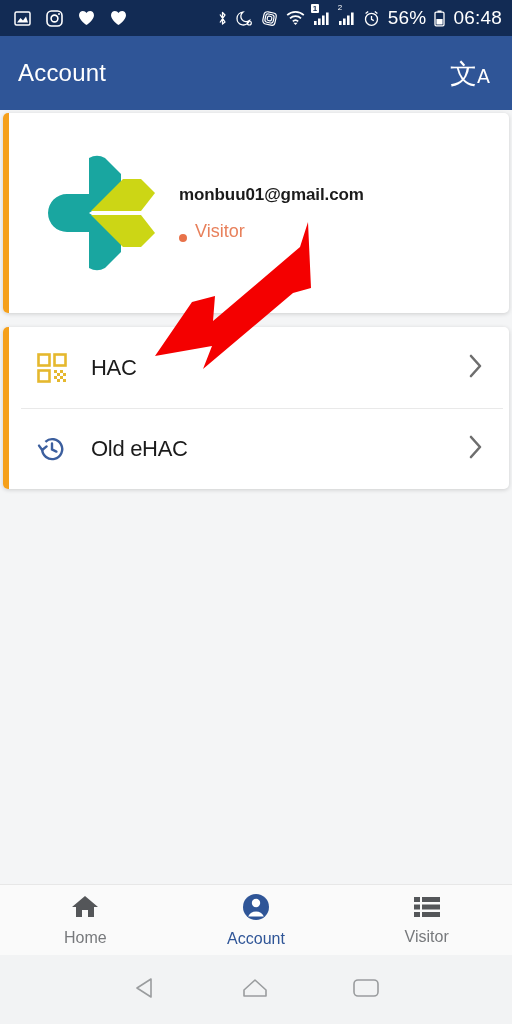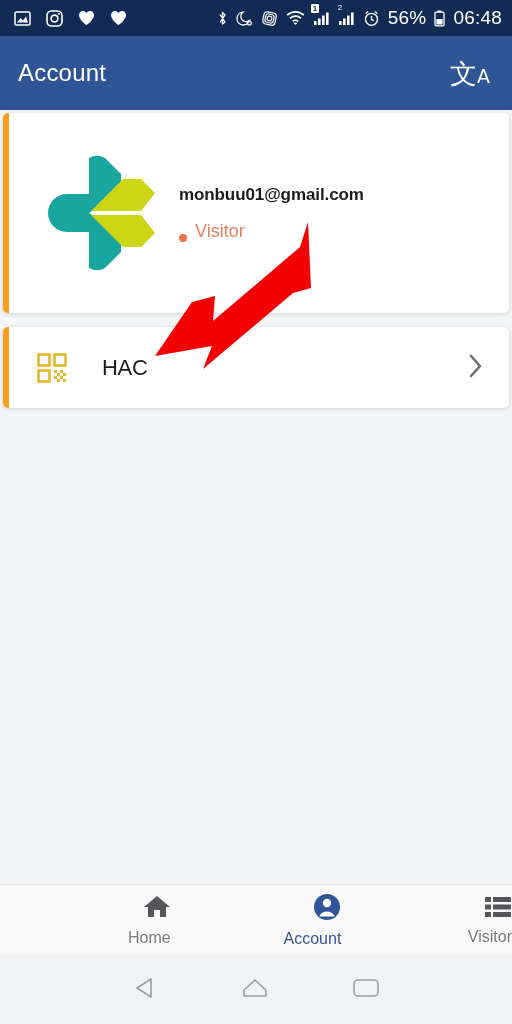--- a/index.html
+++ b/index.html
@@ -68,21 +68,20 @@
     width:8px; height:8px; border-radius:50%; background:#e8724a;
     margin-right:8px; flex:none;
   }
 
   
   .menu{ padding:0; }
   .menu-row{
     height:81px; display:flex; align-items:center;
     padding-left:28px; padding-right:26px;
     position:relative;
-    gap:11px;
   }
   .menu-row + .menu-row::before{
     content:""; position:absolute; left:18px; right:6px; top:0; height:1px;
     background:#e9e9e9;
   }
   .menu-icon{ width:42px; flex:none; display:flex; align-items:center; justify-content:center; }
   .menu-label{
     margin-left:18px; font-size:22px; color:#1b1b1b; font-weight:400;
     letter-spacing:-.3px; flex:1;
   }
@@ -90,21 +89,21 @@
 
   
   .annot-arrow{ position:absolute; left:0; top:0; pointer-events:none; }
 
   
   .bottom-nav{
     position:absolute; left:0; bottom:69px; width:512px; height:71px;
     background:#fafafa; border-top:1px solid #e7e7e7;
     display:flex; align-items:center;
   }
-  .nav-item{ flex:1; display:flex; flex-direction:column; align-items:flex-end; gap:5px; }
+  .nav-item{ flex:1; display:flex; flex-direction:column; align-items:center; gap:5px; }
   .nav-label{ font-size:16px; color:#77797c; }
   .nav-item.active .nav-label{ color:#2f5597; }
 
   
   .android-nav{
     position:absolute; left:0; bottom:0; width:512px; height:69px;
     background:#f2f3f4;
     display:flex; align-items:center; justify-content:space-around;
     padding:0 90px;
   }
@@ -262,20 +261,35 @@
         </svg>
       </span>
       <span class="menu-label">HAC</span>
       <span class="chev">
         <svg width="14" height="24" viewBox="0 0 14 24">
             <path d="M2 2 L11 12 L2 22" fill="none" stroke="#6e6e6e" stroke-width="2.6" stroke-linecap="round" stroke-linejoin="round"></path>
           </svg>
       </span>
     </div>
 
+    <div class="menu-row">
+      <span class="menu-icon">
+        <svg width="32" height="32" viewBox="0 0 32 32">
+          <path d="M6.2 16 A10 10 0 1 0 9.4 8.8" fill="none" stroke="#3c5f9e" stroke-width="2.4"></path>
+          <path d="M3 12.6 L6.2 17 L10.6 13.4" fill="none" stroke="#3c5f9e" stroke-width="2.4" stroke-linecap="round" stroke-linejoin="round"></path>
+          <path d="M16 10.5 L16 16.4 L20.4 18.6" fill="none" stroke="#3c5f9e" stroke-width="2.4" stroke-linecap="round"></path>
+        </svg>
+      </span>
+      <span class="menu-label">Old eHAC</span>
+      <span class="chev">
+        <svg width="14" height="24" viewBox="0 0 14 24">
+            <path d="M2 2 L11 12 L2 22" fill="none" stroke="#6e6e6e" stroke-width="2.6" stroke-linecap="round" stroke-linejoin="round"></path>
+          </svg>
+      </span>
+    </div>
 
   </div>
 
   <svg class="annot-arrow" width="492" height="764" viewBox="0 0 492 764">
     <polygon points="308,112 300,137 213,211 215,186 192,192 155,246 212,236 203,259 293,183 311,178" fill="#f40000"></polygon>
   </svg>
 </div>
 
 <div class="bottom-nav">
   <div class="nav-item">

